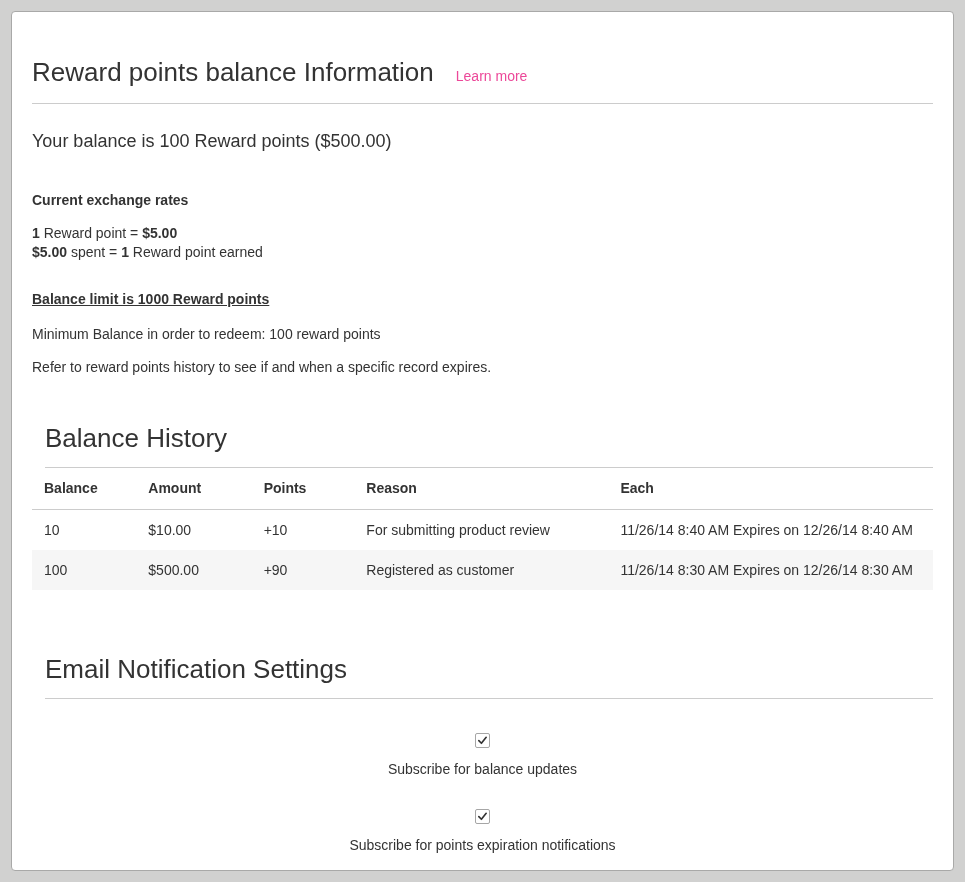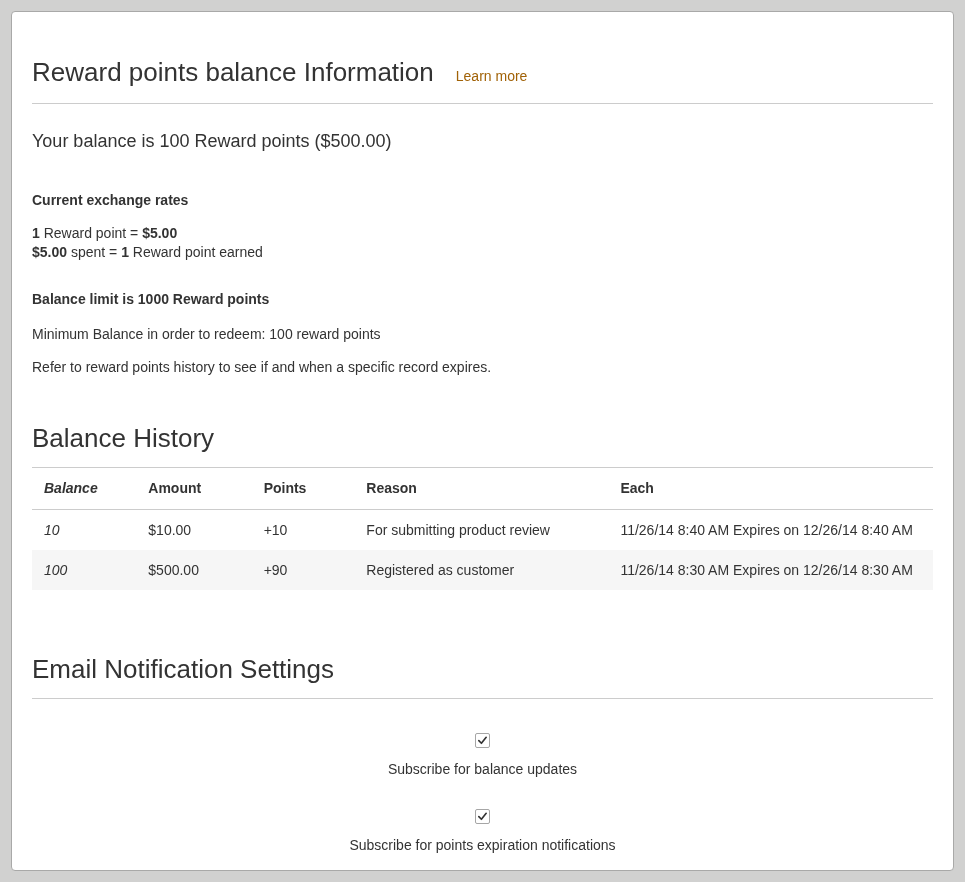--- a/index.html
+++ b/index.html
@@ -28,61 +28,61 @@
     padding: 8px 0 15px 0;
     margin-top: 25px;
   }
   h1.page-title {
     font-size: 26px;
     font-weight: 300;
     margin: 0;
     color: #333333;
   }
   a.learn-more {
-    color: #a16207;
+    color: #ec4899;
     font-size: 14px;
     text-decoration: none;
     cursor: pointer;
   }
   .balance-summary {
     font-size: 18px;
     margin: 27px 0 0 0;
   }
   .p14 { font-size: 14px; line-height: 1.35; }
   .bold { font-weight: 700; }
   .rates-heading { margin: 39px 0 0 0; font-weight: 700; }
   .rates-lines { margin: 14px 0 1px 0; }
-  .limit-line { margin: 28px 0 0 0; font-weight: 700; }
+  .limit-line { margin: 28px 0 0 0; font-weight: 700; text-decoration: underline; }
   .min-line { margin: 16px 0 0 0; }
   .expires-line { margin: 31px 0 0 0; font-weight: 700; }
   .hint-line { margin: 15px 0 0 0; }
   h2.section-title {
     font-size: 26px;
     font-weight: 300;
-    margin: 46px 0 0 0;
+    margin: 46px 0 0 13px;
     padding-bottom: 13px;
     border-bottom: 1px solid #cccccc;
     color: #333333;
   }
   h2.email-title { margin-top: 64px; }
   table.history {
     width: 100%;
     border-collapse: collapse;
     font-size: 14px;
     table-layout: fixed;
   }
   table.history thead th {
     text-align: left;
     font-weight: 700;
     padding: 12px 10px 13px 10px;
     border-bottom: 1px solid #cccccc;
     color: #333333;
   }
   table.history th:first-child,
-  table.history td:first-child { padding-left: 12px; font-style: italic; }
+  table.history td:first-child { padding-left: 12px; }
   table.history tbody td {
     padding: 12px 10px;
     vertical-align: top;
   }
   table.history tbody tr.alt { background: #f6f6f6; }
   .option-row {
     display: flex;
     align-items: center;
     gap: 13px;
     margin-top: 34px;

